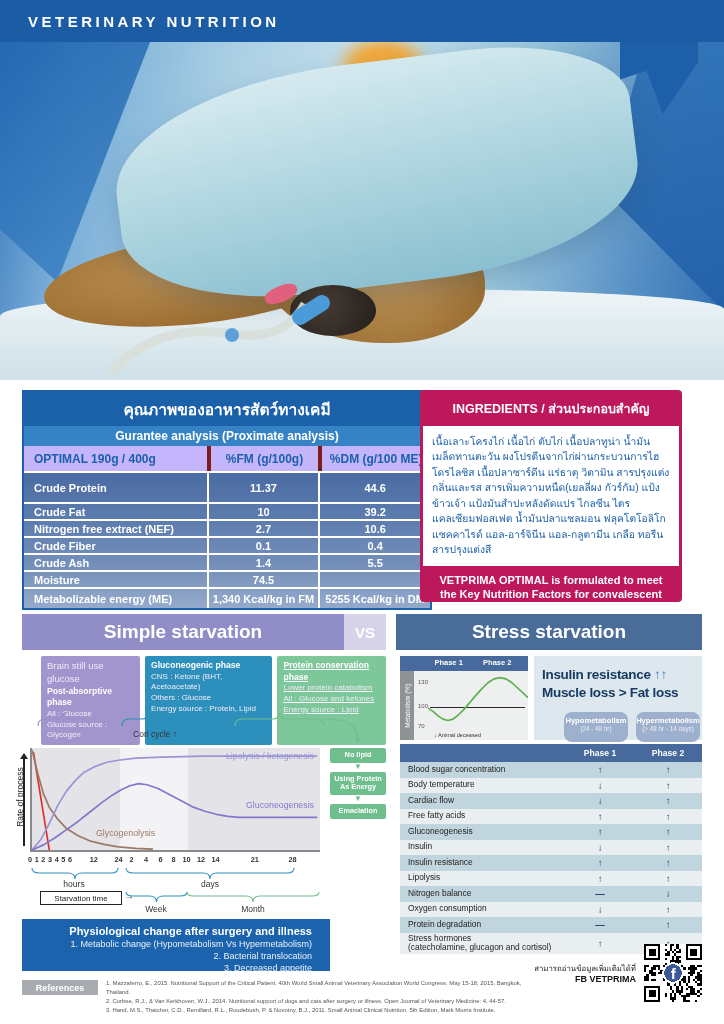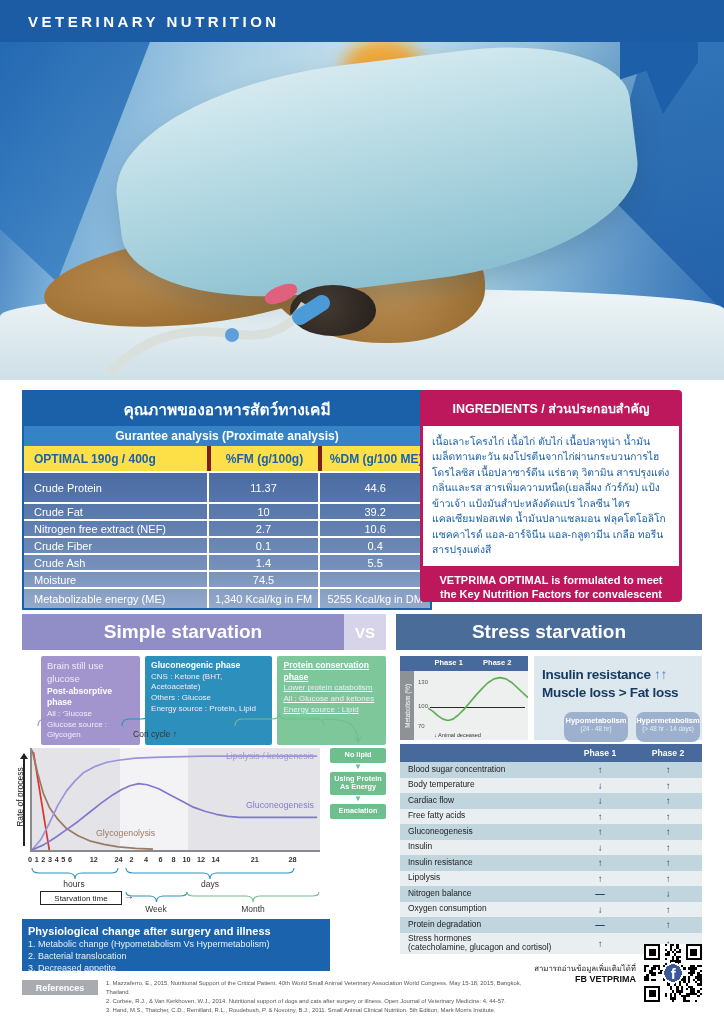--- a/index.html
+++ b/index.html
@@ -23,25 +23,25 @@
   .ph-ear{position:absolute;left:58%;bottom:42%;width:60px;height:52px;background:#7a4f1c;clip-path:polygon(15% 100%,60% 0,100% 80%);}
   .ph-muzzle{position:absolute;left:40%;bottom:13%;width:12%;height:15%;background:radial-gradient(circle at 40% 40%,#433a32,#241e1a);border-radius:50%;}
   .ph-tongue{position:absolute;left:36.5%;bottom:23%;width:34px;height:16px;background:#e0607e;border-radius:45%;transform:rotate(-22deg);}
   .ph-tubesvg{position:absolute;left:0;bottom:0;width:100%;height:100%;}
   .pennant{position:absolute;right:26px;top:0;width:78px;height:72px;background:#1d5fa8;clip-path:polygon(0 0,100% 0,100% 28%,55% 100%,34% 40%,0 52%);}
 
   
   .analysis{position:absolute;left:22px;top:390px;width:410px;border:2px solid #1a61aa;background:#fff;}
   .a-title{background:#1a61aa;color:#fff;font-size:15.5px;font-weight:bold;text-align:center;padding:5px 0 4px;}
   .a-sub{background:#3583c4;color:#fff;font-size:12px;font-weight:bold;text-align:center;padding:3px 0;}
-  .a-head{display:grid;grid-template-columns:45% 27.5% 27.5%;background:#fde047;}
+  .a-head{display:grid;grid-template-columns:45% 27.5% 27.5%;background:#c4b5fd;}
   .a-head div{font-size:12px;font-weight:bold;color:#1a61aa;padding:6px 0 5px;}
   .a-head div:first-child{padding-left:10px;}
   .a-head div:not(:first-child){text-align:center;border-left:4px solid #7f1d1d;}
-  .a-body{background:linear-gradient(180deg,#4a6ba3 0%,#5d7cae 35%,#7590ba 70%,#95aacb 100%);}
+  .a-body{background:linear-gradient(180deg,#4a6ba3 0%,#5d7cae 35%,#7590ba 70%,#95aacb 100%);font-weight:bold;}
   .a-row{display:grid;grid-template-columns:45% 27.5% 27.5%;border-top:2px solid #fff;align-items:center;height:17px;}
   .a-row.tall{height:31px;}
   .a-row.last{height:21px;}
   .a-cell{color:#fff;font-size:11px;}
   .a-cell.label{padding-left:10px;}
   .a-cell.center{text-align:center;border-left:2px solid #fff;height:100%;display:flex;align-items:center;justify-content:center;}
 
   
   .ingredients{position:absolute;left:420px;top:390px;width:262px;height:212px;background:#be185d;border-radius:4px;display:flex;flex-direction:column;overflow:hidden;}
   .ing-title{color:#fff;font-size:12.5px;font-weight:bold;text-align:center;padding:9px 6px 7px;}
@@ -84,21 +84,21 @@
   .ticks{position:absolute;left:20px;top:107px;width:290px;height:10px;}
   .ticks span{position:absolute;transform:translateX(-50%);font-size:7.3px;font-weight:bold;color:#333;}
   .axbr{position:absolute;left:20px;top:119px;width:290px;height:13px;}
   .axlab{position:absolute;top:131px;font-size:8.5px;color:#333;transform:translateX(-50%);}
   .stbox{position:absolute;left:30px;top:143px;width:82px;height:14px;border:1.2px solid #222;background:#fff;font-size:8px;color:#222;display:flex;align-items:center;justify-content:center;}
   .starr{position:absolute;left:114px;top:142px;font-size:10px;color:#222;}
   .wmbr{position:absolute;left:20px;top:143px;width:290px;height:12px;}
   .wmlab{position:absolute;top:156px;font-size:8.5px;color:#333;transform:translateX(-50%);}
 
   
-  .physio{position:absolute;left:22px;top:919px;width:308px;height:52px;background:#1b64ad;color:#fff;padding:6px 6px;}
+  .physio{position:absolute;left:22px;top:919px;width:308px;height:52px;background:#1b64ad;color:#fff;padding:6px 18px;text-align:right;}
   .physio .t{font-size:11px;font-weight:bold;margin-bottom:2px;}
   .physio .i{font-size:9px;line-height:1.32;color:#e8f0f8;}
 
   
   .ref-label{position:absolute;left:22px;top:980px;width:76px;height:15px;background:#a8acb1;color:#fff;font-size:9px;font-weight:bold;display:flex;align-items:center;justify-content:center;}
   .ref-items{position:absolute;left:106px;top:979px;width:440px;font-size:5.9px;color:#555;line-height:1.55;}
 
   
   .mini{position:absolute;left:400px;top:656px;width:128px;height:84px;background:#eef0ef;}
   .mini-h{height:15px;background:#47699b;position:relative;}

